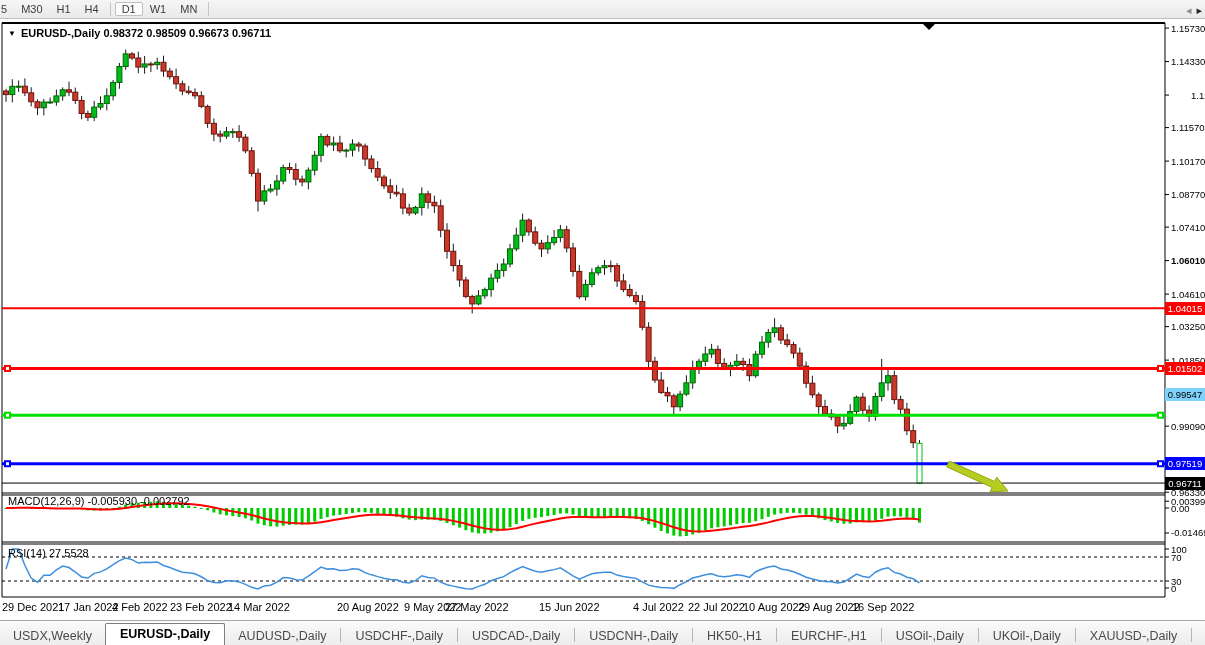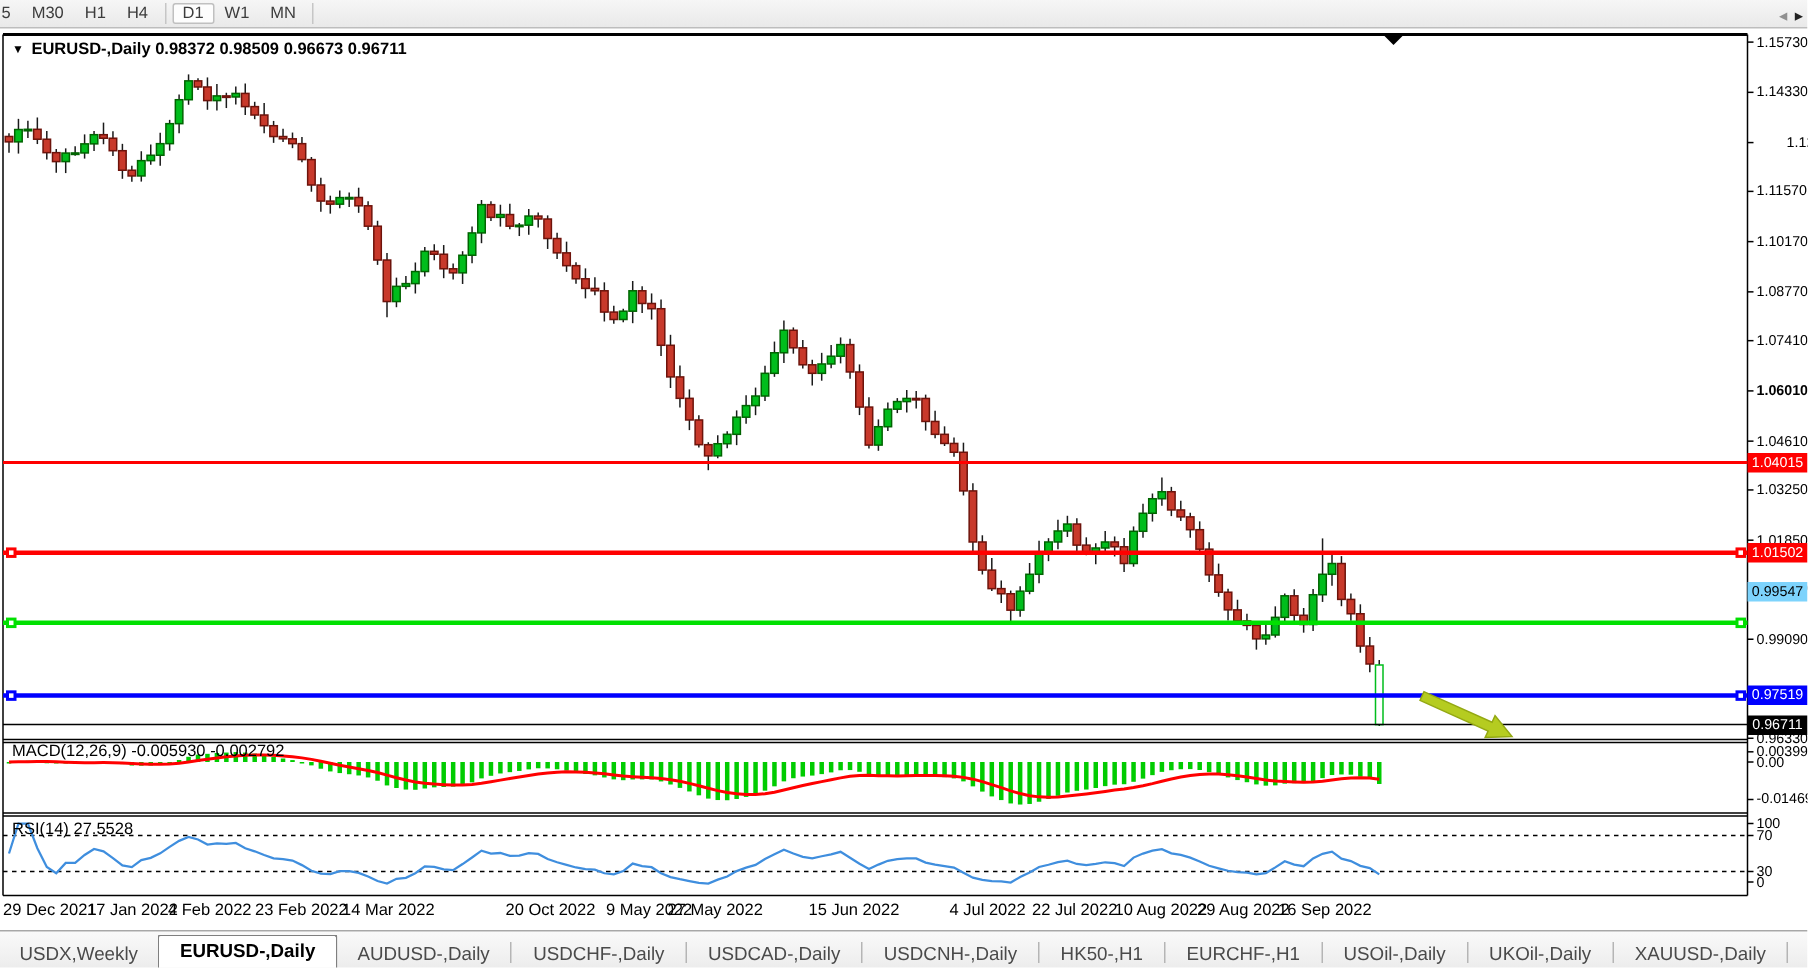--- a/index.html
+++ b/index.html
@@ -601,21 +601,21 @@
     <span>RSI(14)</span>&nbsp;<span>27.5528</span>
   </div>
 
   <div id="time-axis">
       <div class="time-label" style="left: 2px;">29 Dec 2021</div>
       <div class="time-label" style="left: 58px;">17 Jan 2022</div>
       <div class="time-label" style="left: 112px;">4 Feb 2022</div>
       <div class="time-label" style="left: 170px;">23 Feb 2022</div>
       <div class="time-label" style="left: 228px;">14 Mar 2022</div>
       <div class="time-label" style="left: 283px; margin-top: 26px;">1 Apr 2022</div>
-      <div class="time-label" style="left: 337px;">20 Oct 2022</div>
+      <div class="time-label" style="left: 337px;">20 Aug 2022</div>
       <div class="time-label" style="left: 390px; padding-left: 14px;">9 May 2022</div>
       <div class="time-label" style="left: 445px;">27 May 2022</div>
       <div class="time-label" style="left: 539px;">15 Jun 2022</div>
       <div class="time-label" style="left: 633px;">4 Jul 2022</div>
       <div class="time-label" style="left: 688px;">22 Jul 2022</div>
       <div class="time-label" style="left: 743px;">10 Aug 2022</div>
       <div class="time-label" style="left: 798px;">29 Aug 2022</div>
       <div class="time-label" style="left: 852px;">16 Sep 2022</div>
     </div>
 

